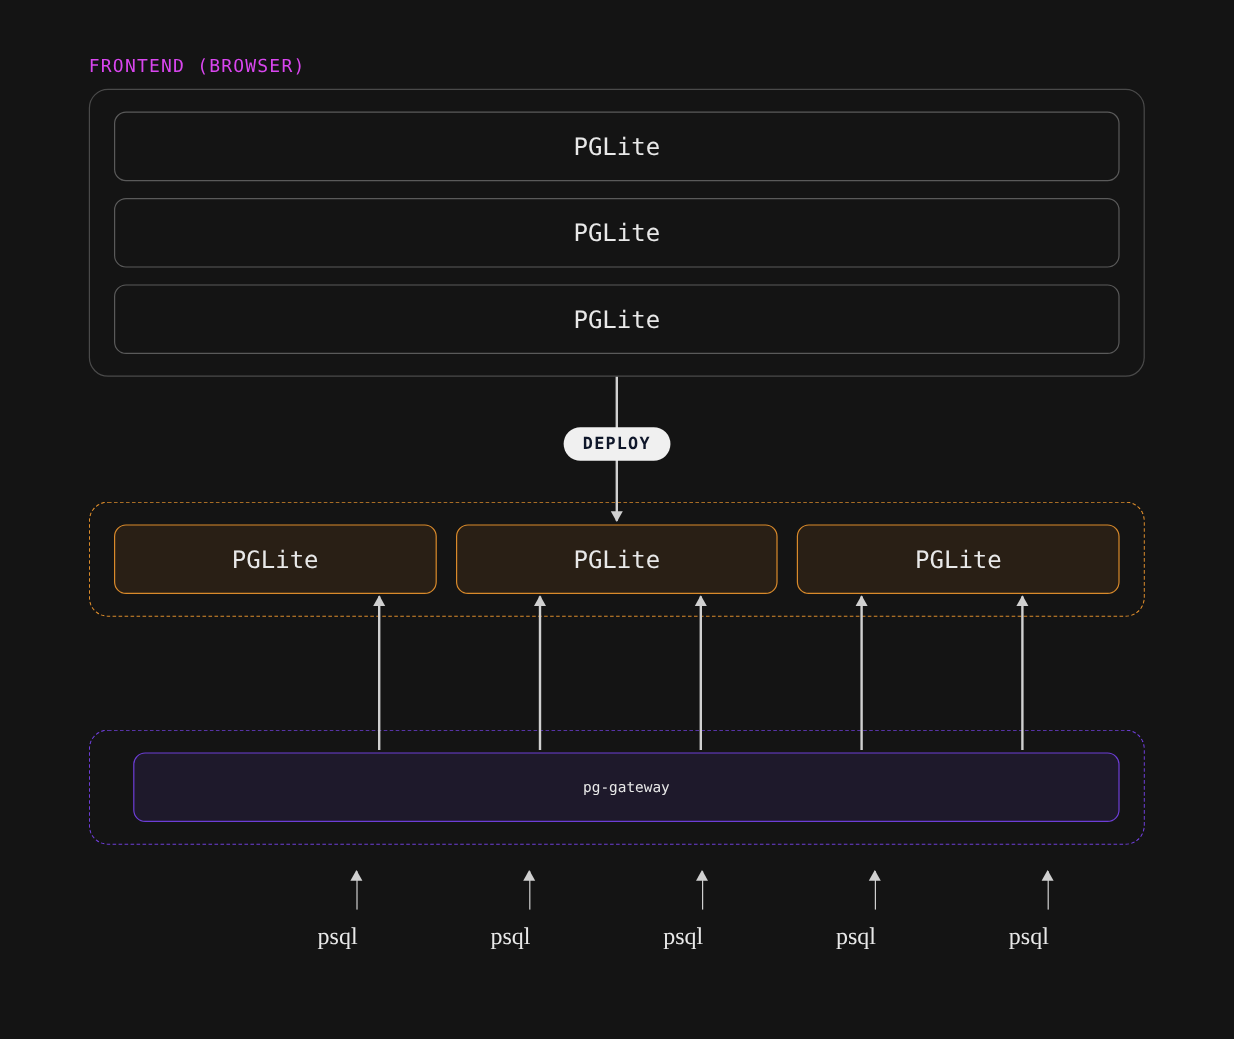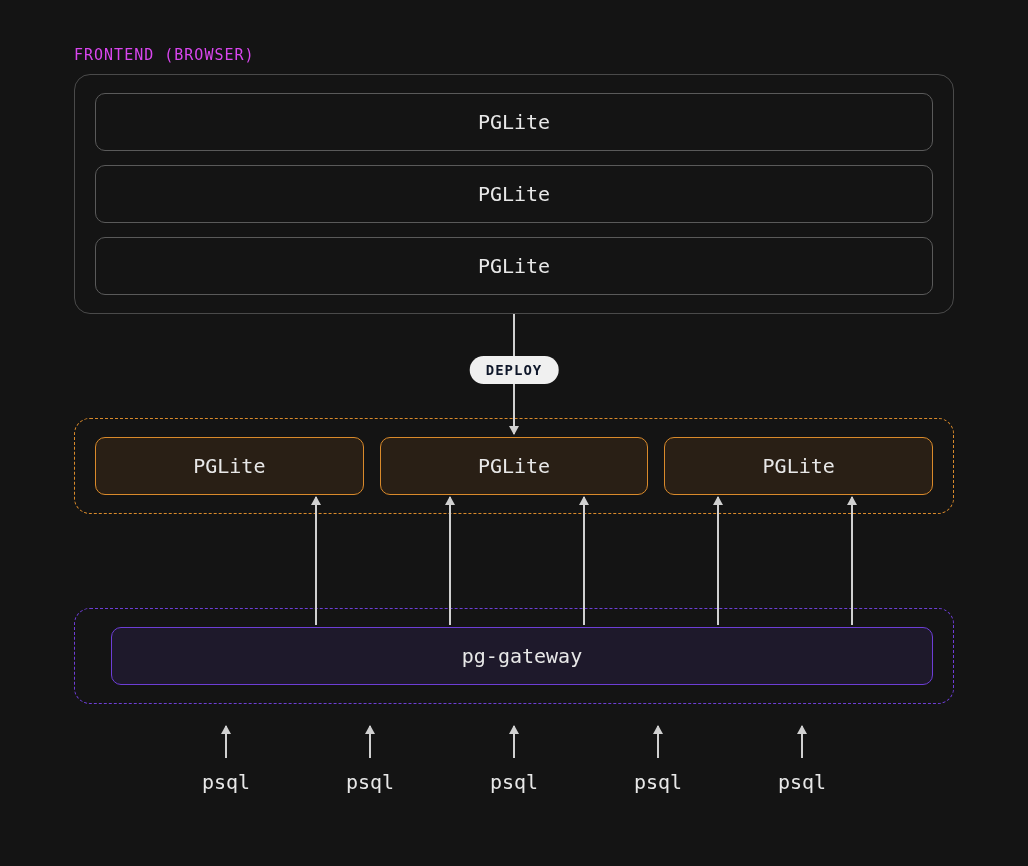--- a/index.html
+++ b/index.html
@@ -70,21 +70,21 @@
     padding: 18px 20px;
   }
   .gateway-cell {
     border: 1.5px solid #6d3ed6;
     background: rgba(109, 62, 214, 0.12);
     border-radius: 10px;
     height: 58px;
     display: flex;
     align-items: center;
     justify-content: center;
-    font-size: 20px;
+    font-size: 12px;
     color: #e8e8e8;
     margin-left: 16px;
   }
   .deploy-pill {
     position: absolute;
     background: #f0f0f0;
     color: #0f172a;
     font-size: 14px;
     font-weight: 600;
     letter-spacing: 1px;
@@ -119,22 +119,23 @@
   .psql-row {
     position: absolute;
     left: 74px;
     width: 880px;
     display: flex;
   }
   .psql-col {
     flex: 1;
     display: flex;
     flex-direction: column;
-    align-items: center;
+    align-items: flex-end;
     gap: 12px;
+    font-family: Liberation Serif, serif;
   }
   .psql-arrow {
     width: 1.5px;
     height: 32px;
     background: #d0d0d0;
     position: relative;
   }
   .psql-arrow::before {
     content: "";
     position: absolute;

